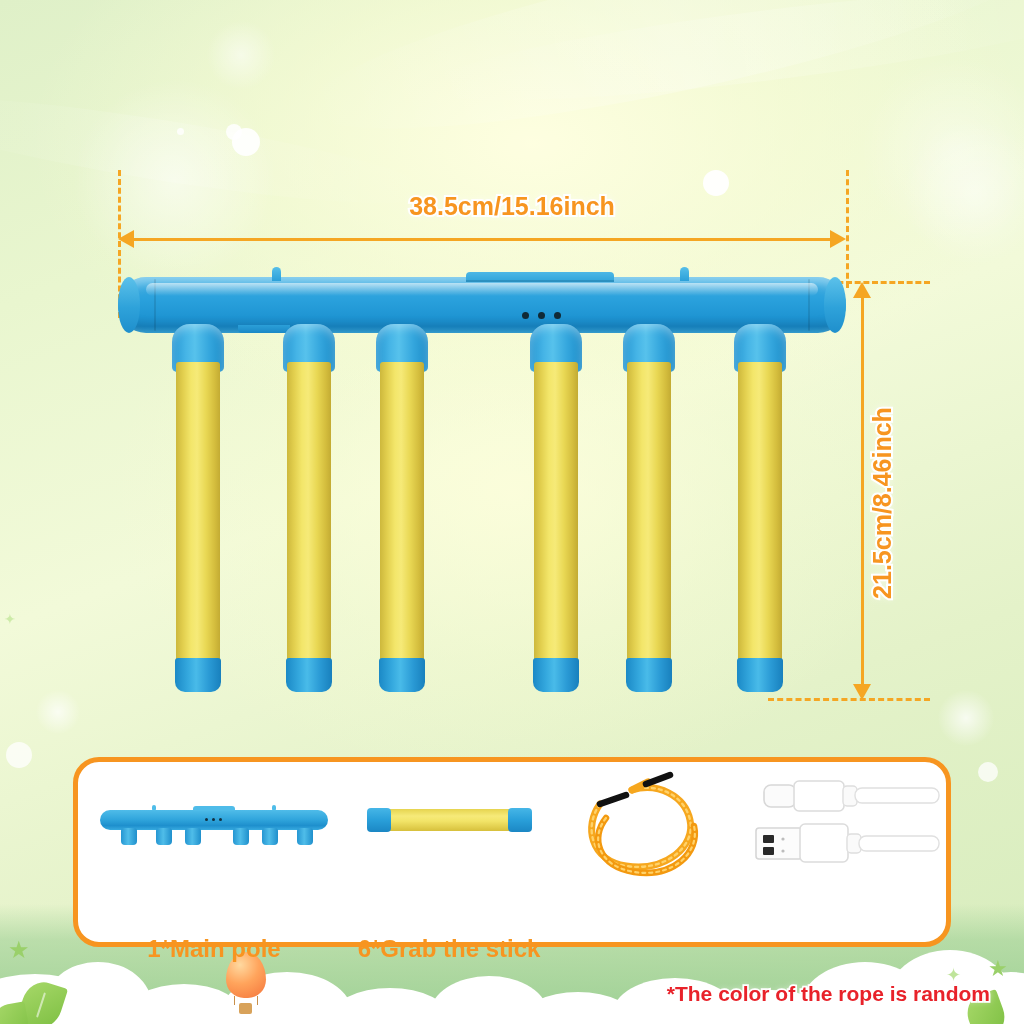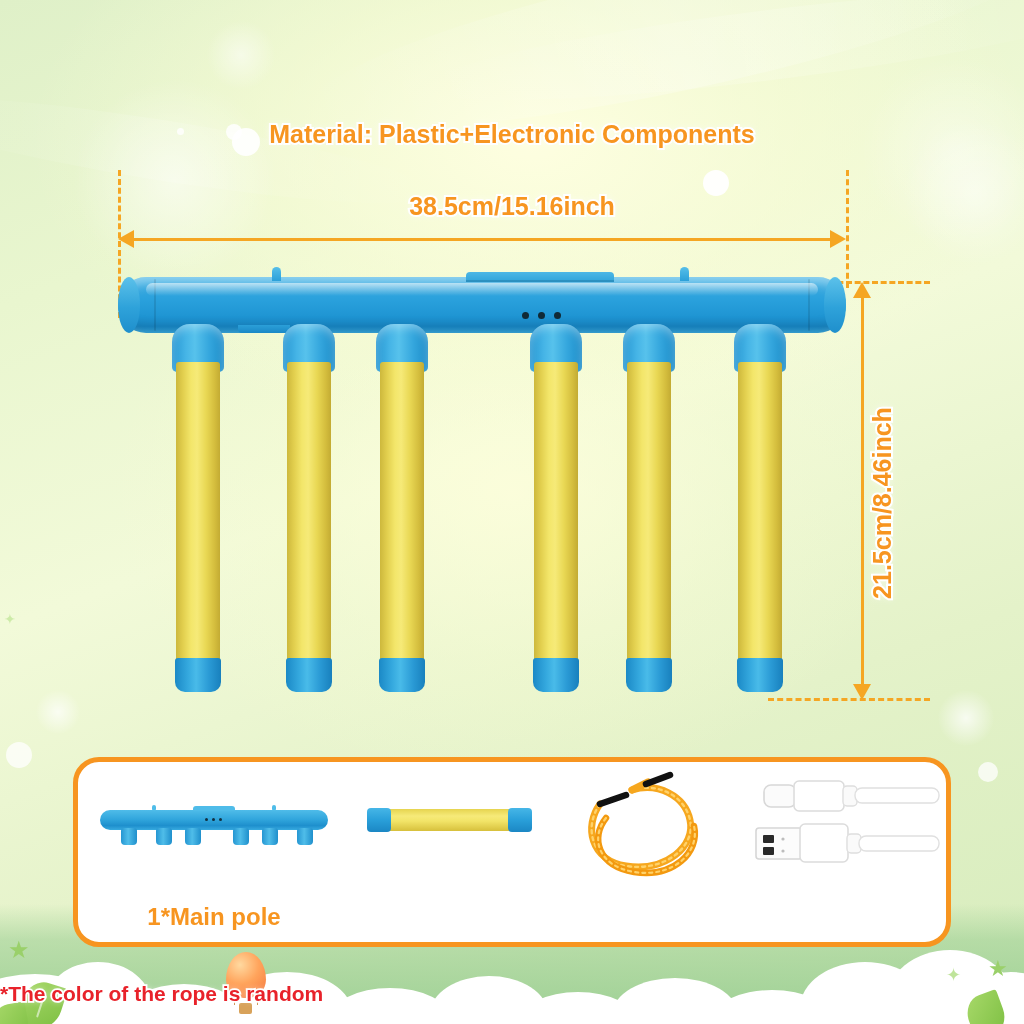--- a/index.html
+++ b/index.html
@@ -176,21 +176,21 @@
   }
 
   
   .parts-box {
     position:absolute; left:73px; top:757px; width:878px; height:190px;
     background:#ffffff;
     border:5px solid #F79520;
     border-radius:26px;
   }
   .part-label {
-    position:absolute; top:903px;
+    position:absolute; top:935px;
     font-size:24px; font-weight:bold; color:#F79520;
     text-align:center;
   }
 
   .mini-pole {
     position:absolute; left:100px; top:810px; width:228px; height:20px;
     background:linear-gradient(180deg,#4fbce9 0%, #30a5dc 48%, #1e8fcd 78%, #37aadf 100%);
     border-radius:10px;
   }
   .mini-leg {
@@ -211,21 +211,21 @@
   .grab-stick-cap {
     position:absolute; top:808px; width:24px; height:24px;
     background:linear-gradient(180deg,#46b6e7 0%, #2aa0da 48%, #1b87c4 100%);
     border-radius:4px;
   }
 
   .cord-svg { position:absolute; left:578px; top:768px; }
   .cable-svg { position:absolute; left:750px; top:780px; }
 
   .footnote {
-    position:absolute; left:0; top:982px; width:990px; text-align:left;
+    position:absolute; left:0; top:982px; width:990px; text-align:right;
     font-size:21px; font-weight:bold; color:#E8222A;
     -webkit-text-stroke:3.5px #ffffff; paint-order: stroke fill;
     text-shadow:0 0 7px rgba(255,255,255,0.95);
   }
 </style>
 </head>
 <body>
 
 <div id="page">
 
@@ -279,21 +279,20 @@
     <div>
       <div class="leaf" style="left:968px; top:994px; width:36px; height:42px; transform:rotate(-20deg);"></div>
     </div>
 
     <div class="star" style="left:8px;   top:938px; font-size:24px;">★</div>
     <div class="star" style="left:946px; top:966px; font-size:18px; color:#bfe49a;">✦</div>
     <div class="star" style="left:988px; top:958px; font-size:22px;">★</div>
     <div class="star" style="left:4px;   top:612px; font-size:14px; color:#cdeba8;">✦</div>
   </div>
 
-  <div class="subtitle">Material: Plastic+Electronic Components</div>
 
   <div>
 
     <div class="dash-v" style="left:118px; top:170px; height:148px;"></div>
     <div class="dash-v" style="left:846px; top:170px; height:118px;"></div>
 
     <div class="dimline-h" style="left:128px; top:238px; width:708px;"></div>
     <div class="arrow arrow-left" style="left:118px; top:230px;"></div>
     <div class="arrow arrow-right" style="left:830px; top:230px;"></div>
     <div class="dim-label-h">38.5cm/15.16inch</div>
@@ -423,16 +422,17 @@
       <rect x="13" y="67" width="11" height="8" rx="1" fill="#2a2a2a"></rect>
       <circle cx="33" cy="59" r="1.6" fill="#bdbdbd"></circle>
       <circle cx="33" cy="71" r="1.6" fill="#bdbdbd"></circle>
       <rect x="50" y="44" width="48" height="38" rx="5" fill="#ffffff" stroke="#dcdcdc" stroke-width="1.6"></rect>
       <rect x="97" y="54" width="14" height="19" rx="4" fill="#fafafa" stroke="#dedede" stroke-width="1.4"></rect>
       <rect x="109" y="56" width="80" height="15" rx="7" fill="#ffffff" stroke="#e0e0e0" stroke-width="1.4"></rect>
     </g>
   </svg>
 
   <div class="part-label" id="part-label-0" style="width: 300px; left: 64px;">1*Main pole</div>
+  <div class="part-label" id="part-label-1" style="width: 300px; left: 299px;">6*Grab the stick</div>
 
   <div class="footnote">*The color of the rope is random</div>
 
 </div>
 
 </body></html>

